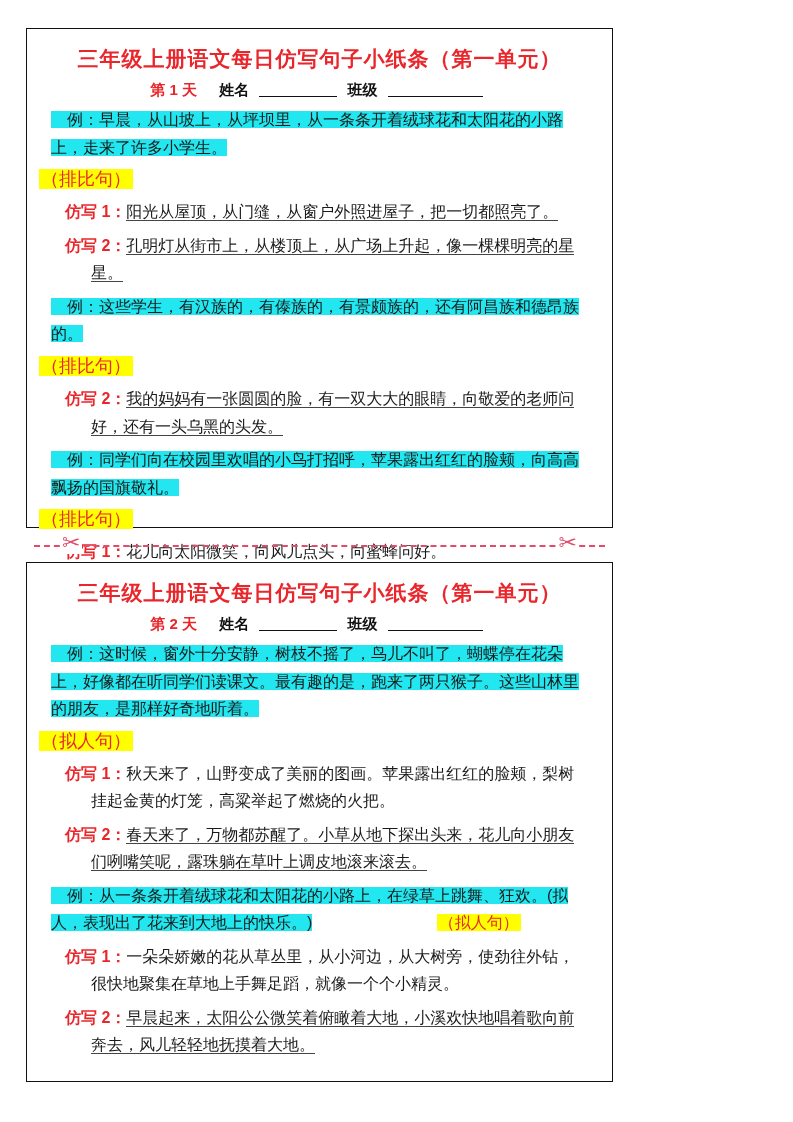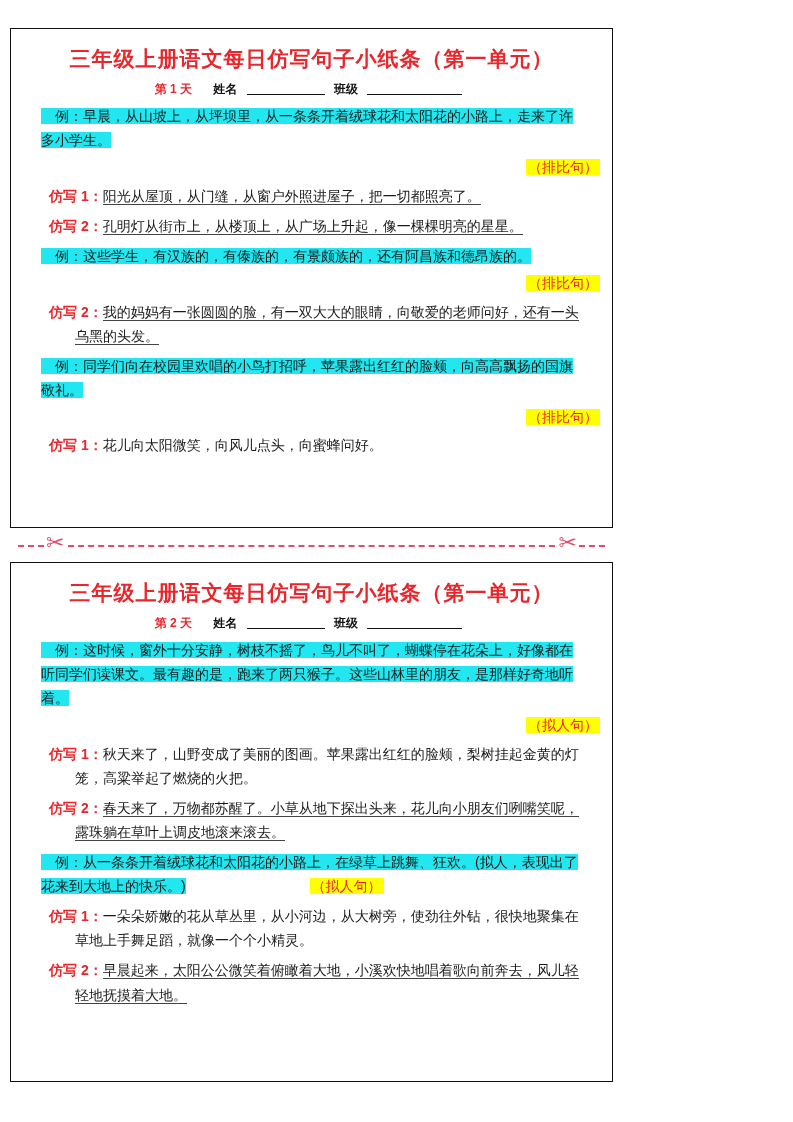--- a/index.html
+++ b/index.html
@@ -12,21 +12,21 @@
     height: 1122px;
     font-family: "Liberation Sans", sans-serif;
     color: #1a1a1a;
     position: relative;
     overflow: hidden;
   }
   .page {
     width: 635px;
     height: 1122px;
     box-sizing: border-box;
-    padding: 28px 22px 0 10px;
+    padding: 28px 22px 0 26px;
     position: relative;
   }
   .card {
     border: 1px solid #111;
     box-sizing: border-box;
     padding: 10px 12px 14px 12px;
     position: relative;
     background: #fff;
   }
   .card-one { height: 500px; }
@@ -36,21 +36,21 @@
     text-align: center;
     color: #e8262b;
     font-weight: bold;
     font-size: 21px;
     letter-spacing: 1px;
     margin: 6px 0 2px 0;
     font-family: "DejaVu Sans", "Liberation Sans", sans-serif;
   }
   .subtitle-row {
     text-align: center;
-    font-size: 12px;
+    font-size: 15px;
     font-weight: bold;
     margin: 8px 0 6px 0;
     white-space: nowrap;
   }
   .day-label {
     color: #e8262b;
     font-weight: bold;
     margin-right: 18px;
   }
   .field-label {
@@ -60,34 +60,33 @@
   .blank {
     display: inline-block;
     border-bottom: 1.5px solid #111;
     width: 78px;
     vertical-align: -2px;
     margin: 0 6px;
   }
   .blank.wide { width: 95px; }
 
   p.line {
-    margin: 6px 18px;
-    font-size: 14px;
+    margin: 6px 12px;
+    font-size: 16px;
     line-height: 1.72;
     text-indent: 0;
   }
   p.indent { padding-left: 26px; text-indent: -26px; margin-left: 26px; }
 
   .cy { background: #23e7f0; }
   .redb { color: #e8262b; font-weight: bold; }
   .uline { text-decoration: none; border-bottom: 1px solid #444; }
   .tagrow {
     margin: 2px 0 4px 0;
-    text-align: right;
-    font-size: 14px;
+    font-size: 18px;
     line-height: 1.4;
   }
   .tag-inline {
     background: #ffff00;
     color: #e8262b;
     padding: 0 2px;
   }
 
   
   .cutline {

